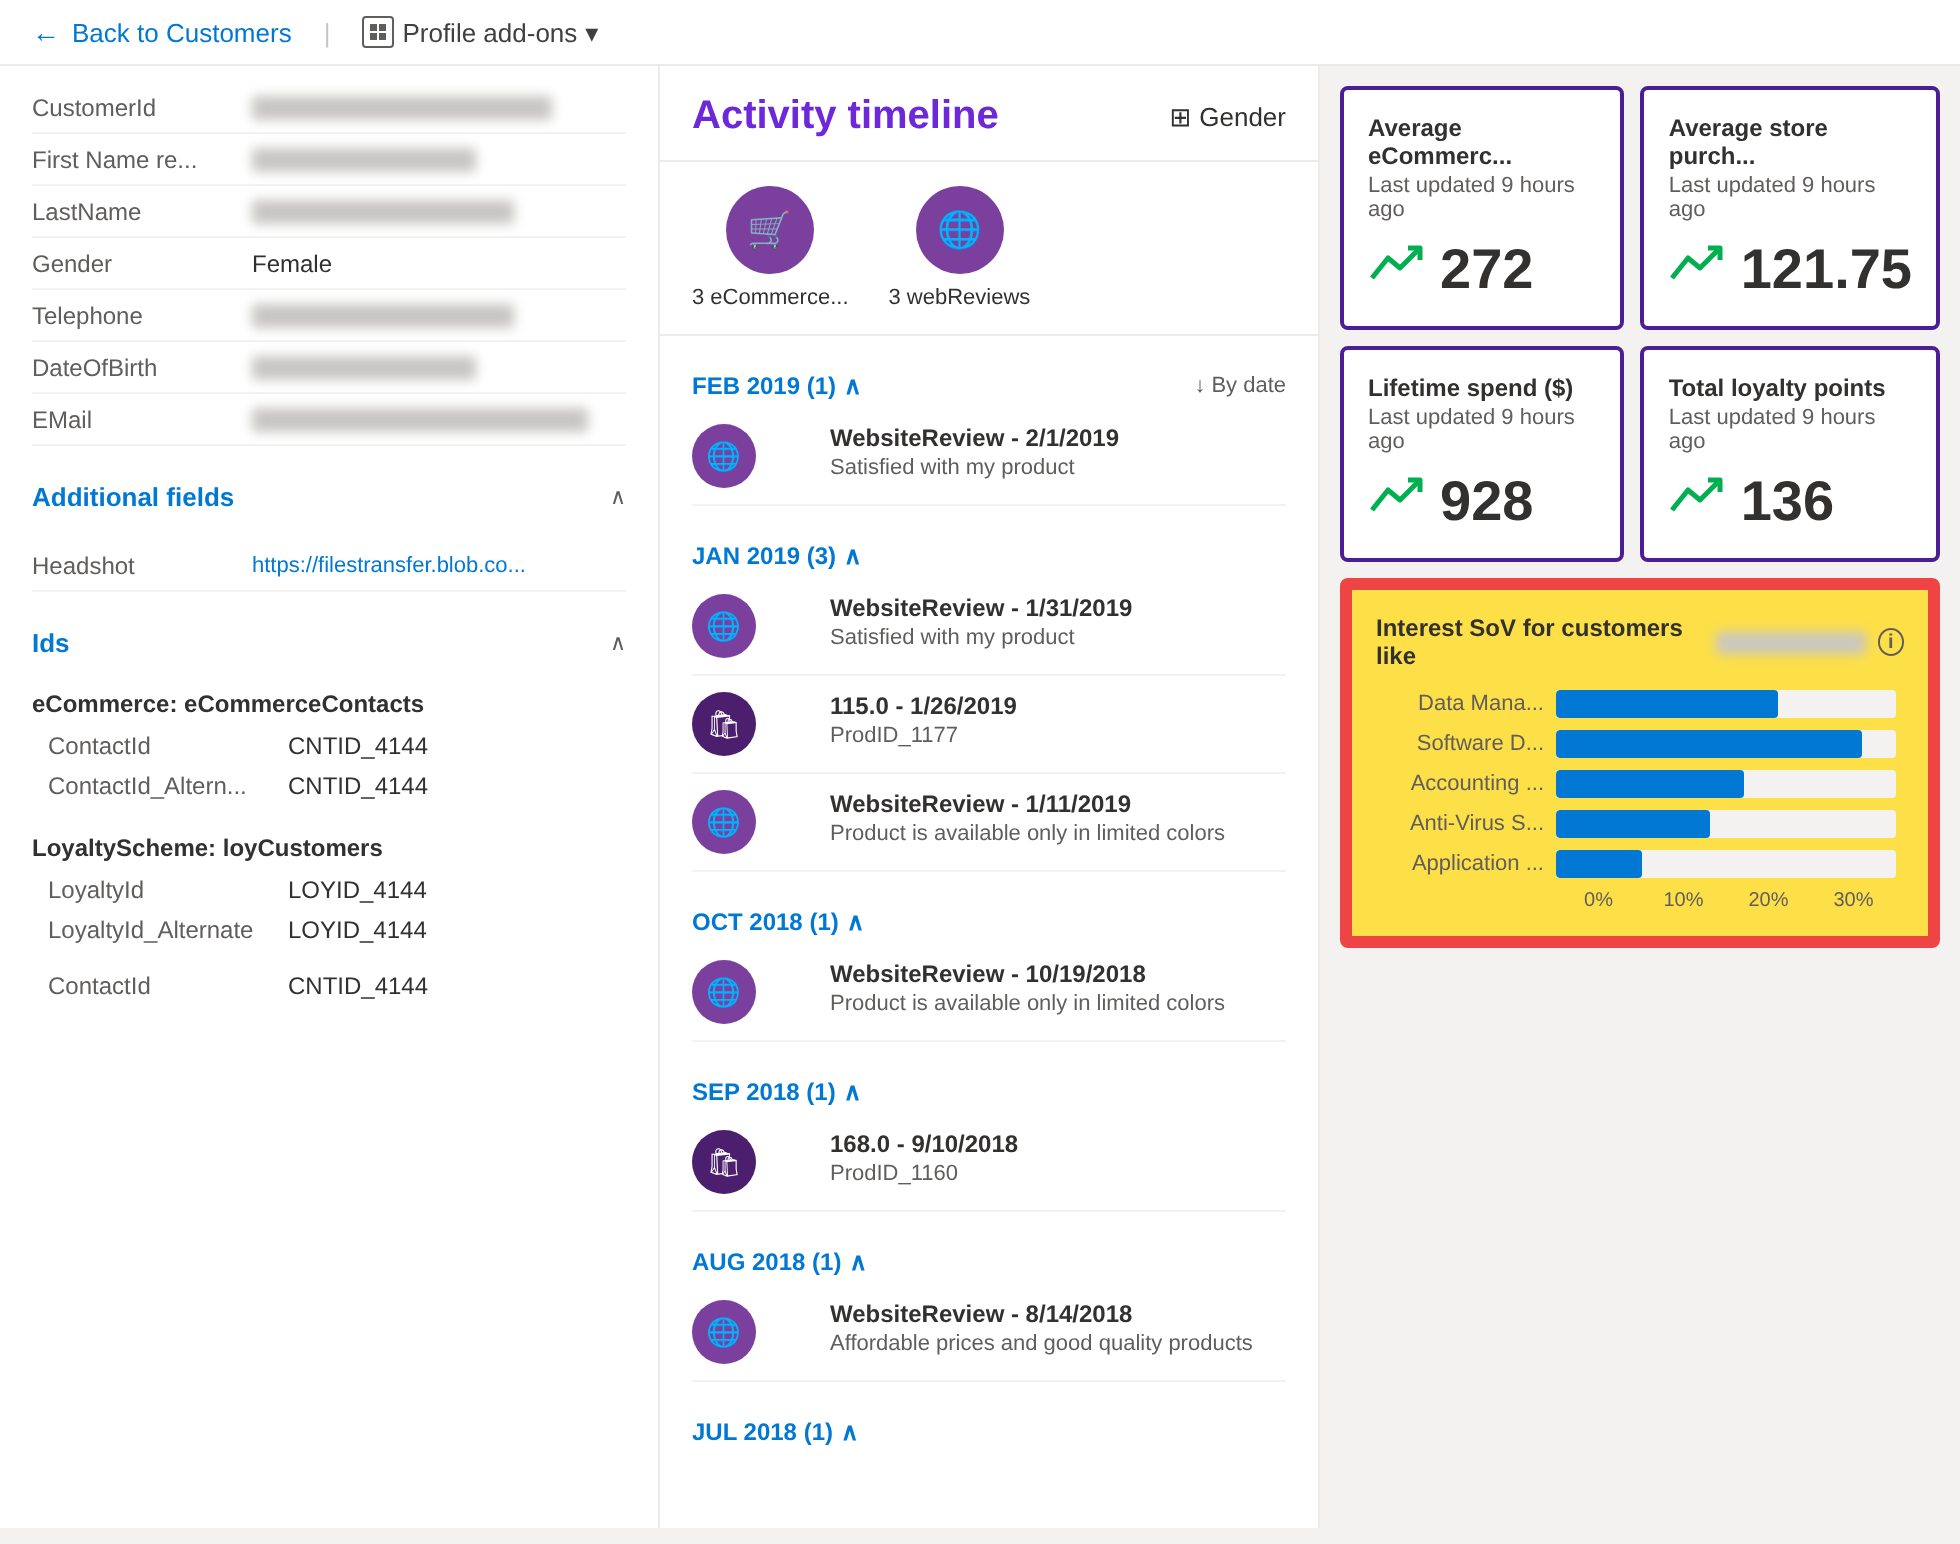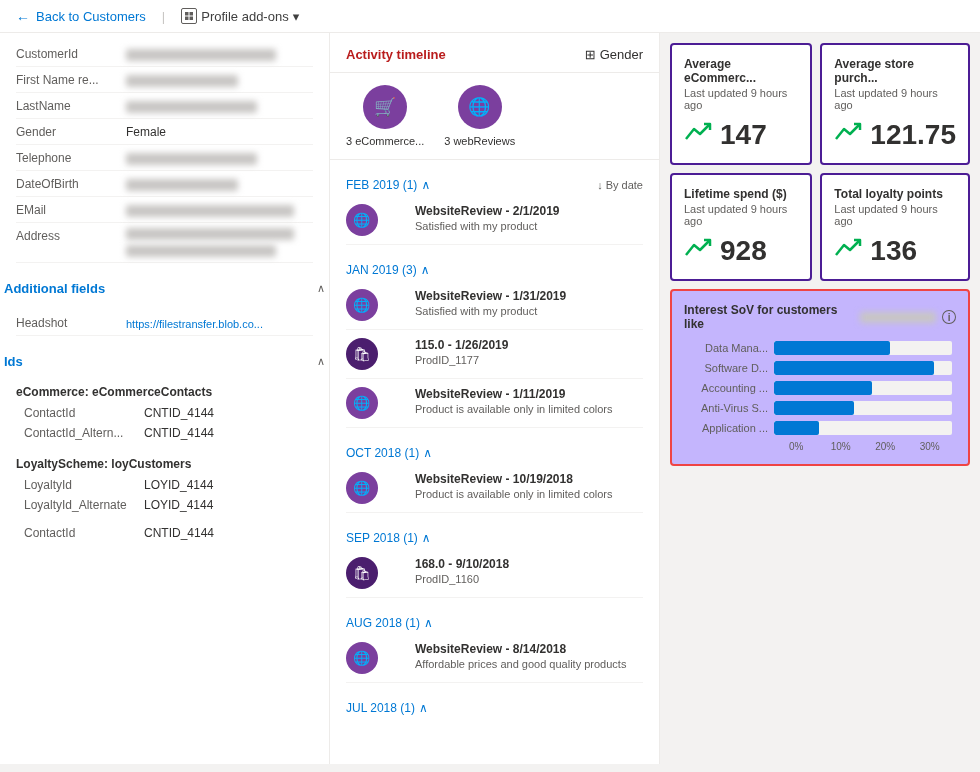--- a/index.html
+++ b/index.html
@@ -118,21 +118,21 @@
       cursor: pointer;
     }
 
     
     .fields-section {
       padding: 8px 16px;
     }
     .field-row {
       display: flex;
       padding: 5px 0;
-      align-items: flex-end;
+      align-items: center;
       border-bottom: 1px solid #f3f2f1;
     }
     .field-label {
       width: 110px;
       flex-shrink: 0;
       color: #605e5c;
       font-size: 12px;
       padding-top: 1px;
     }
     .field-value {
@@ -149,21 +149,21 @@
     .field-value-blur.w60 { width: 60%; }
     .field-value-blur.w80 { width: 80%; }
     .field-value-blur.w70 { width: 70%; }
     .field-value-blur.w90 { width: 90%; }
 
     
     .section-header {
       display: flex;
       align-items: center;
       justify-content: space-between;
-      padding: 10px 4px 6px;
+      padding: 10px 16px 6px;
       cursor: pointer;
     }
     .section-header.blue-label .section-title {
       color: #0078d4;
       font-weight: 600;
       font-size: 13px;
     }
     .chevron { font-size: 11px; color: #605e5c; }
 
     
@@ -199,23 +199,23 @@
     }
 
     .activity-header {
       display: flex;
       align-items: center;
       justify-content: space-between;
       padding: 14px 16px 10px;
       border-bottom: 1px solid #edebe9;
     }
     .activity-title {
-      font-size: 13px;
+      font-size: 20px;
       font-weight: 600;
-      color: #b91c1c;
+      color: #6d28d9;
     }
     .filter-btn {
       display: flex;
       align-items: center;
       gap: 4px;
       color: #323130;
       font-size: 13px;
       cursor: pointer;
     }
 
@@ -257,21 +257,21 @@
       margin-top: 10px;
     }
     .month-header {
       display: flex;
       align-items: center;
       justify-content: space-between;
       padding: 8px 0 4px;
     }
     .month-label {
       color: #0078d4;
-      font-weight: 400;
+      font-weight: 700;
       font-size: 12px;
       display: flex;
       align-items: center;
       gap: 4px;
       cursor: pointer;
     }
     .sort-btn {
       display: flex;
       align-items: center;
       gap: 3px;
@@ -353,22 +353,22 @@
       font-size: 22px;
     }
     .metric-value {
       font-size: 28px;
       font-weight: 600;
       color: #323130;
     }
 
     
     .interest-card {
-      background: #c4b5fd;
-      border: 2px solid #ef4444;
+      background: #fde047;
+      border: 6px solid #ef4444;
       border-radius: 4px;
       padding: 12px;
     }
     .interest-header {
       display: flex;
       align-items: center;
       justify-content: space-between;
       margin-bottom: 10px;
     }
     .interest-title-row {
@@ -506,27 +506,20 @@
         <div class="field-value">
           <div class="field-value-blur w60"></div>
         </div>
       </div>
       <div class="field-row">
         <div class="field-label">EMail</div>
         <div class="field-value">
           <div class="field-value-blur w90"></div>
         </div>
       </div>
-      <div class="field-row" style="align-items:flex-start;">
-        <div class="field-label">Address</div>
-        <div class="field-value">
-          <div class="field-value-blur w90" style="margin-bottom:5px;"></div>
-          <div class="field-value-blur w80"></div>
-        </div>
-      </div>
     </div>
 
     <div class="section-header blue-label">
       <span class="section-title">Additional fields</span>
       <span class="chevron">∧</span>
     </div>
     <div class="fields-section">
       <div class="field-row">
         <div class="field-label">Headshot</div>
         <div class="field-value" style="color:#0078d4; font-size:11px; overflow:hidden; text-overflow:ellipsis; white-space:nowrap;">https://filestransfer.blob.co...</div>
@@ -709,21 +702,21 @@
       <div class="metric-card">
         <div class="metric-label">Average eCommerc...</div>
         <div class="metric-updated">Last updated 9 hours ago</div>
         <div class="metric-value-row">
           <span class="metric-trend-icon">
             <svg width="28" height="22" viewBox="0 0 28 22">
                 <polyline points="2,18 10,8 16,13 26,3" fill="none" stroke="#00b050" stroke-width="2.5" stroke-linejoin="round"></polyline>
                 <polyline points="20,3 26,3 26,9" fill="none" stroke="#00b050" stroke-width="2.5" stroke-linejoin="round"></polyline>
               </svg>
           </span>
-          <span class="metric-value">147</span>
+          <span class="metric-value">272</span>
         </div>
       </div>
       <div class="metric-card">
         <div class="metric-label">Average store purch...</div>
         <div class="metric-updated">Last updated 9 hours ago</div>
         <div class="metric-value-row">
           <span class="metric-trend-icon">
             <svg width="28" height="22" viewBox="0 0 28 22">
                 <polyline points="2,18 10,8 16,13 26,3" fill="none" stroke="#00b050" stroke-width="2.5" stroke-linejoin="round"></polyline>
                 <polyline points="20,3 26,3 26,9" fill="none" stroke="#00b050" stroke-width="2.5" stroke-linejoin="round"></polyline>

